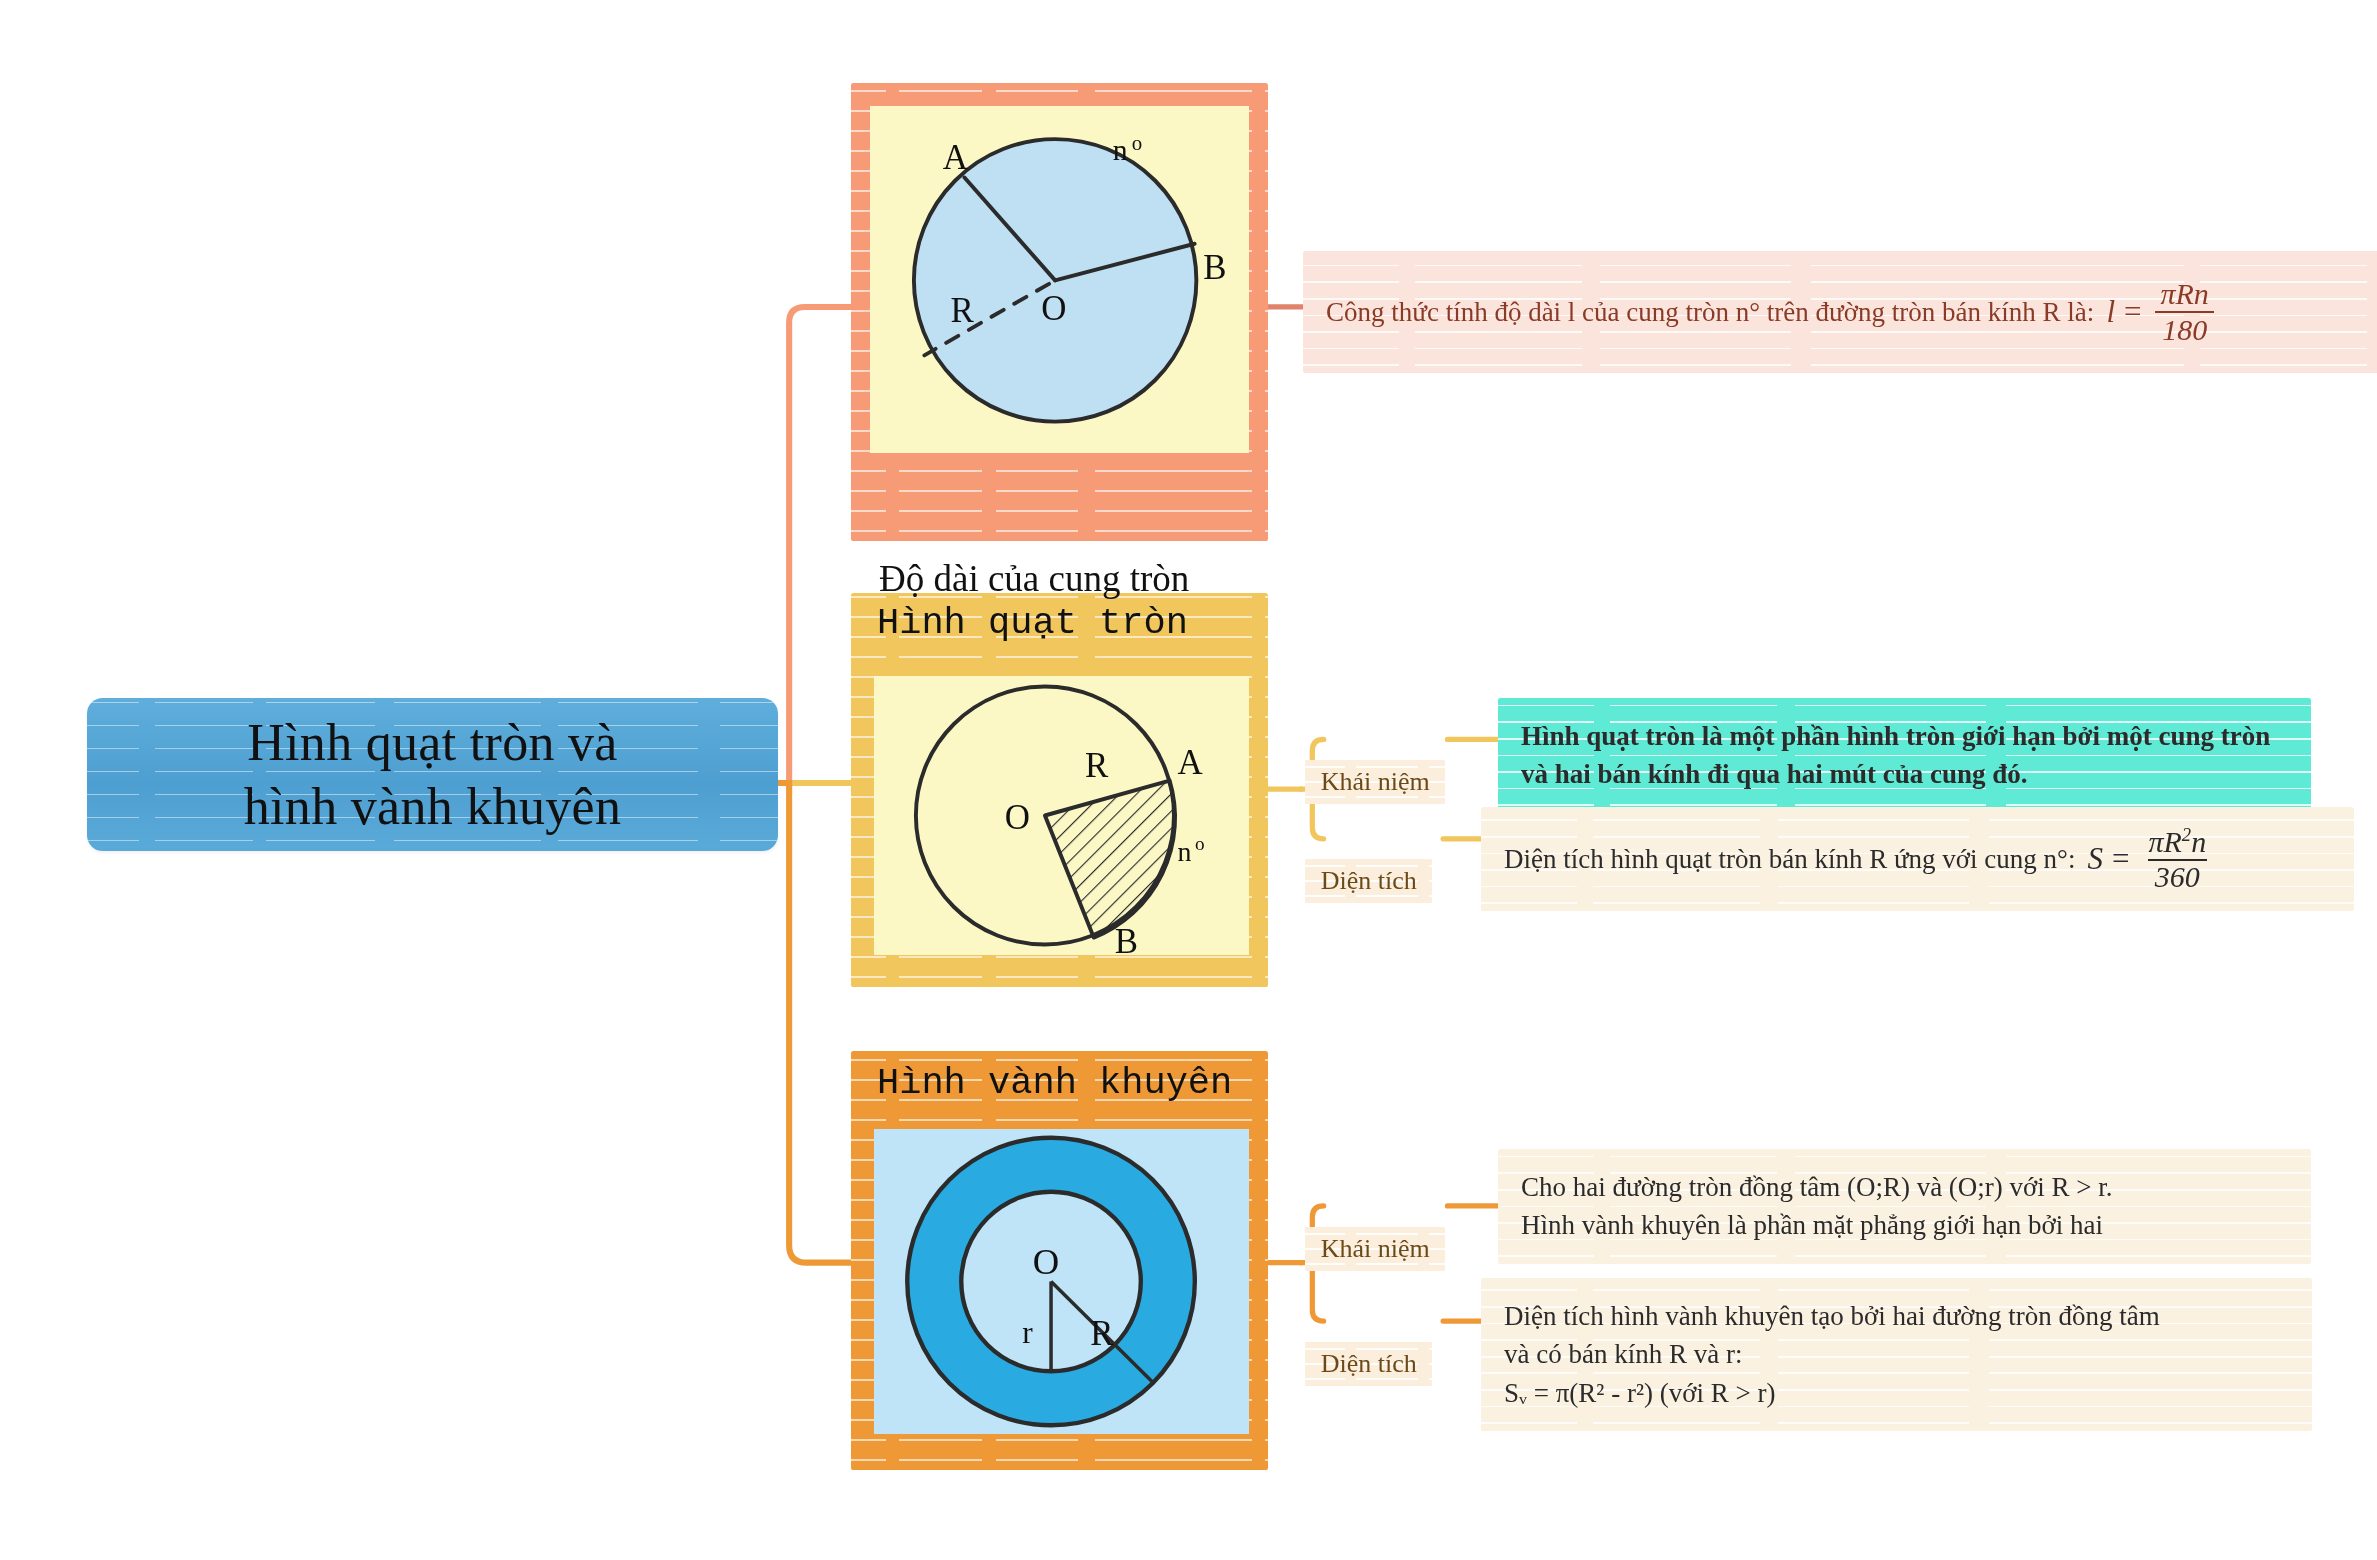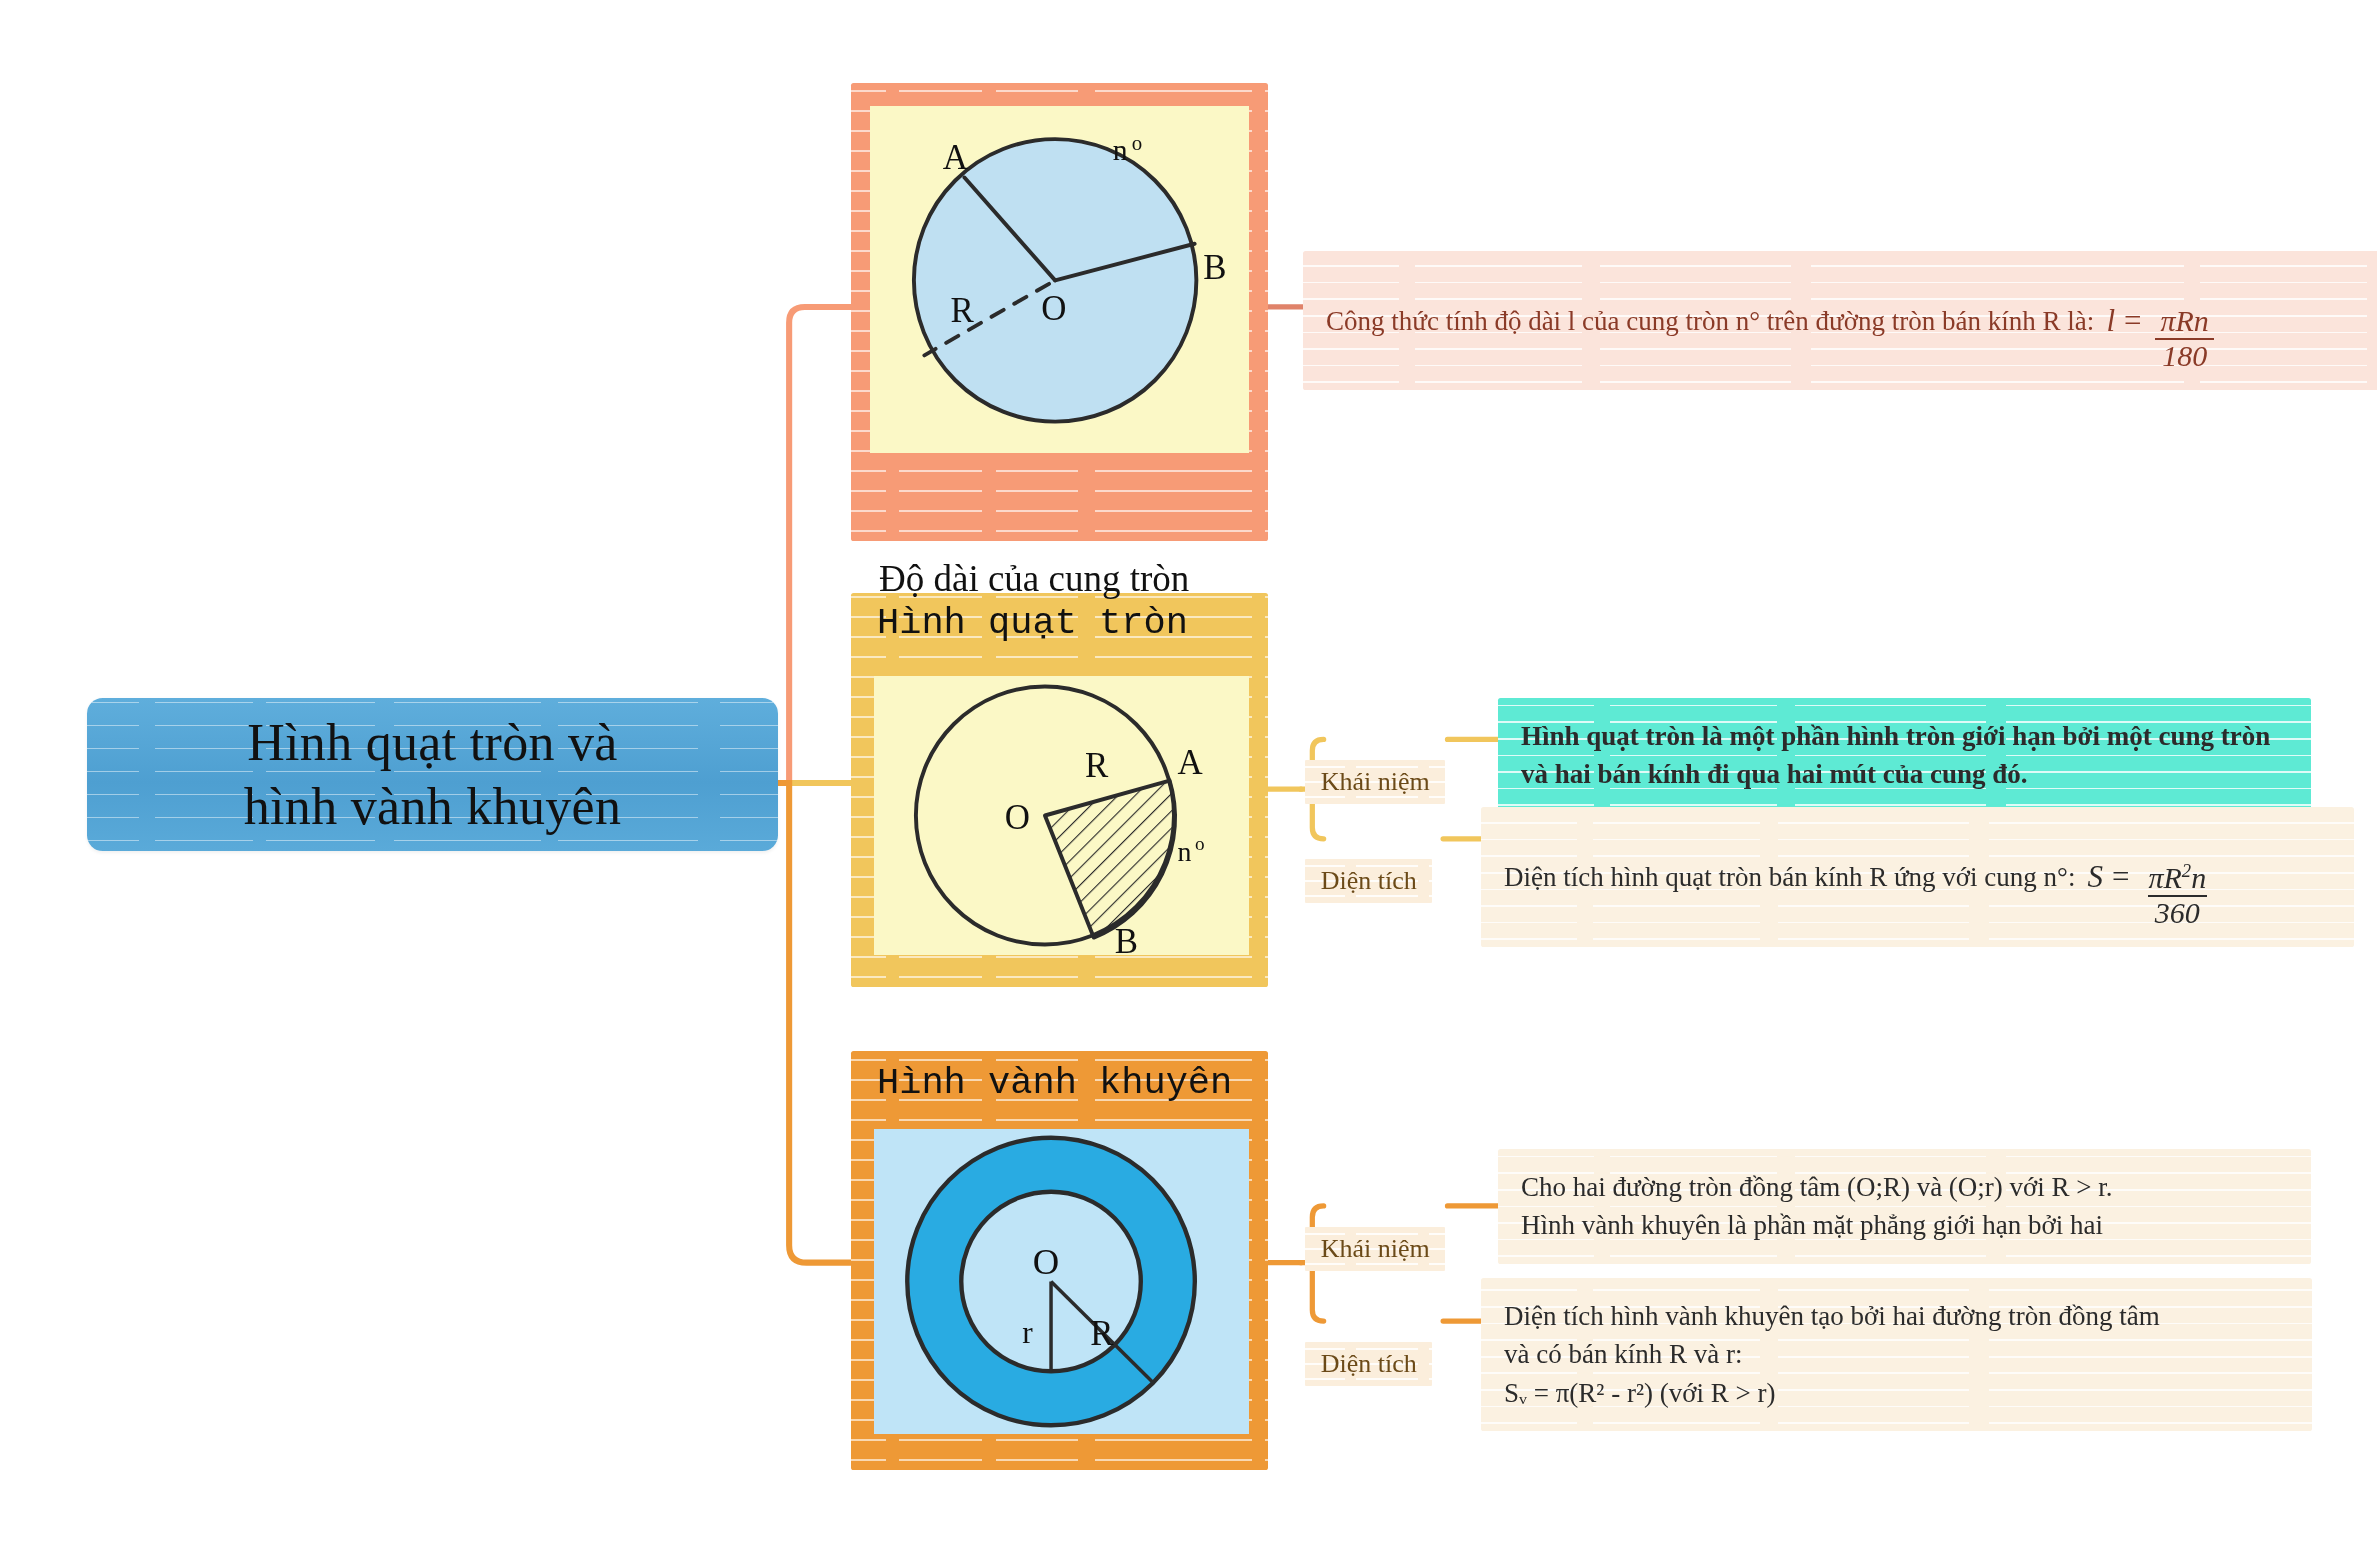--- a/index.html
+++ b/index.html
@@ -112,21 +112,21 @@
   #note-sector-area{left:1481px;top:807px;width:827px;background:#FBF1E1;}
   #note-annulus-concept{left:1498px;top:1149px;width:767px;background:#FBF1E1;}
   #note-annulus-area{left:1481px;top:1278px;width:785px;background:#FBF1E1;}
   .note.cream .txt{color:#2B2B2B;font-size:27px;}
 
   
   .frac{
     display:inline-flex;flex-direction:column;align-items:center;
     vertical-align:middle;margin:0 3.5px;font-style:italic;
   }
-  .frac .num{padding:0 7px 1.7px;font-size:30px;line-height:1;margin-top:36px;}
+  .frac .num{padding:0 7px 1.7px;font-size:30px;line-height:1;}
   .frac .den{padding:1.7px 7px 0;font-size:30px;line-height:1;border-top:2.2px solid currentColor;}
   .eq{font-style:italic;font-size:31px;margin:0 5.2px 0 12.2px;display:inline-flex;align-items:center;}
   sup{font-size:.62em;vertical-align:super;}
 </style>
 </head>
 <body>
 
 <svg id="wires" viewBox="0 0 2726 1789">
 
   <path d="M 892 898 L 905 898 L 905 370 Q 905 352 923 352 L 976 352" fill="none" stroke="#F79B76" stroke-width="7" stroke-linecap="round"></path>

